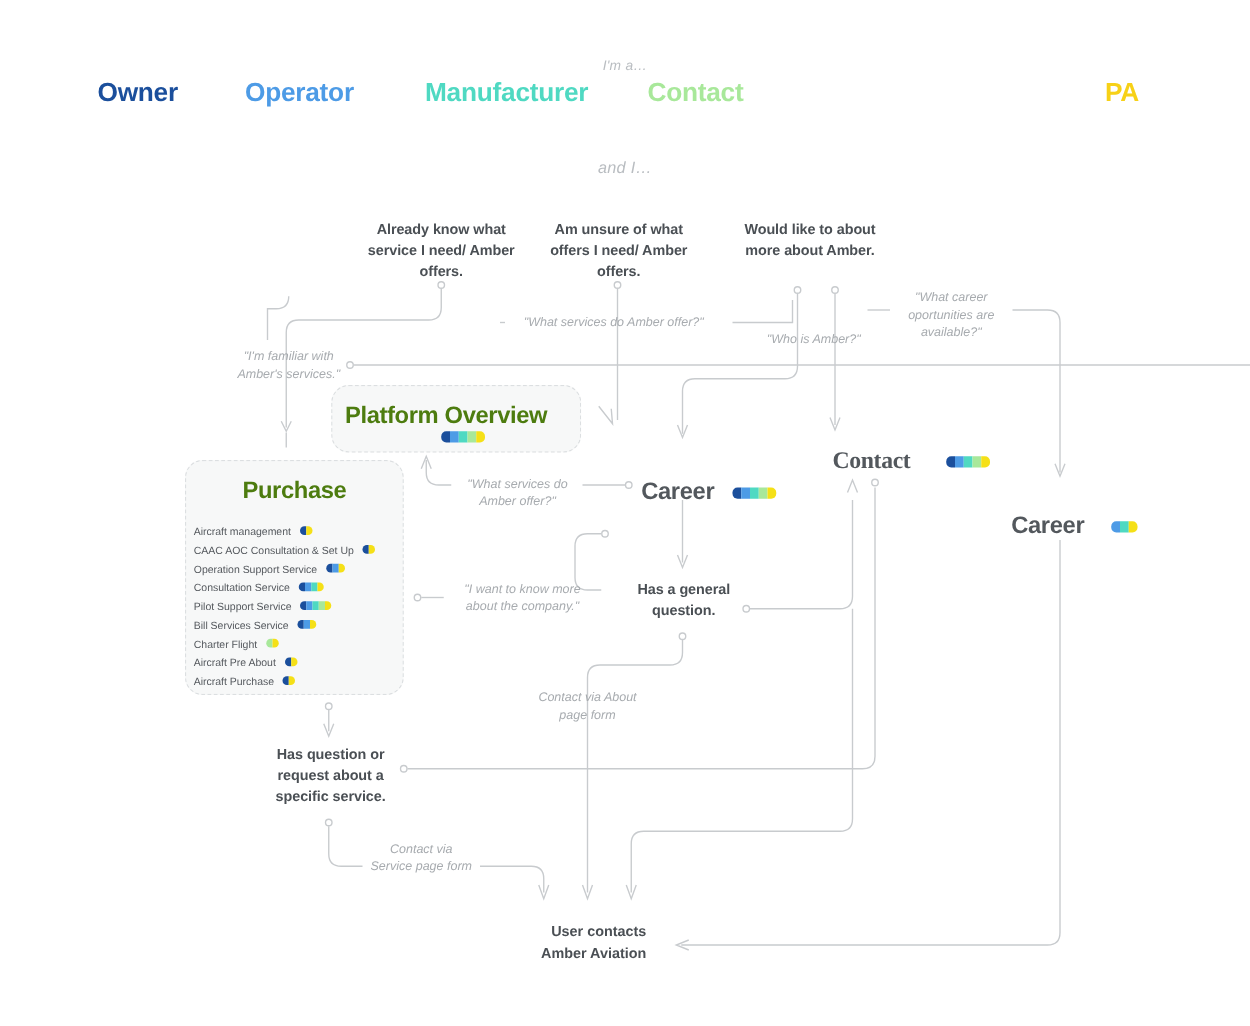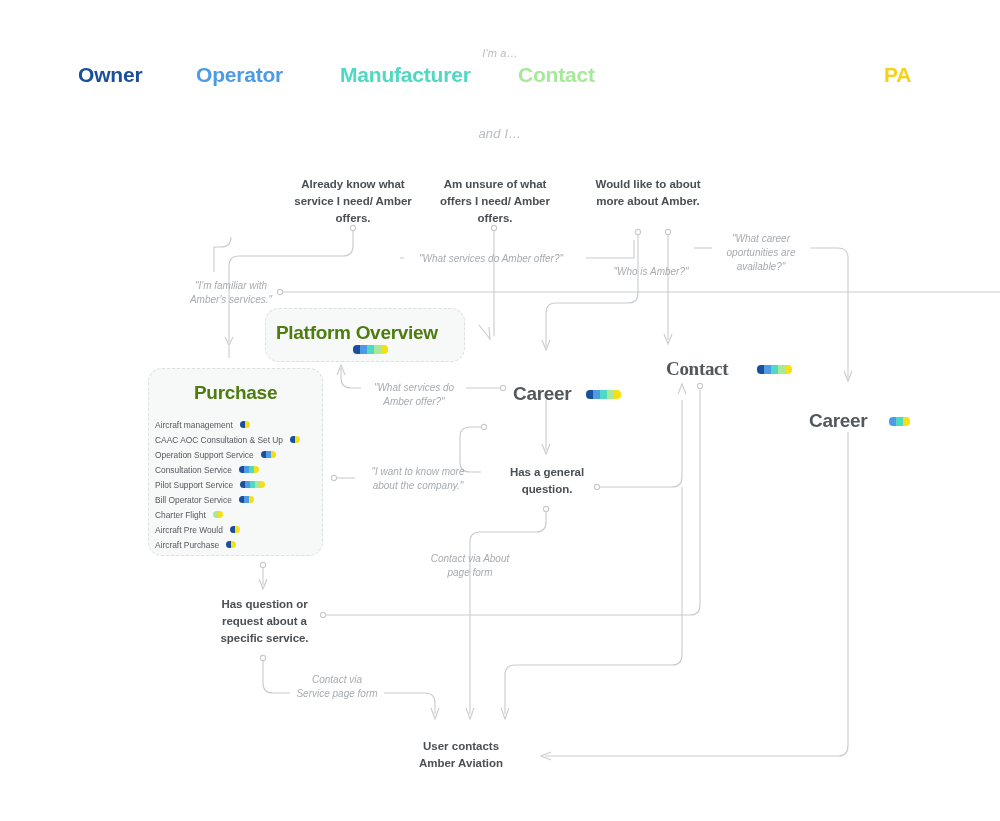--- a/index.html
+++ b/index.html
@@ -83,21 +83,21 @@
   .svc-list { position:absolute; left:155px; top:417px; }
   .svc-row { display:flex; align-items:center; height:15px; }
   .svc-label {
     font-size:8.4px; color:#55595e; white-space:nowrap; letter-spacing:0;
   }
   .svc-row .chips { position:static; margin-left:7px; }
   .svc-row .chip { width:5px; height:7px; }
 
   
   .sink {
-    position:absolute; text-align:center;
+    position:absolute; text-align:right;
     font-size:11.5px; font-weight:bold; line-height:17px; color:#4a4f54;
   }
 </style>
 </head>
 <body>
 
 <div id="canvas">
 
   <svg class="wires" viewBox="0 0 1000 821">
     <g>
@@ -273,36 +273,36 @@
         <span class="svc-label">Pilot Support Service</span>
         <div class="chips">
           <span class="chip" style="background: rgb(27, 79, 156);"></span>
           <span class="chip" style="background: rgb(77, 155, 230);"></span>
           <span class="chip" style="background: rgb(79, 217, 194);"></span>
           <span class="chip" style="background: rgb(168, 232, 154);"></span>
           <span class="chip" style="background: rgb(245, 224, 23);"></span>
         </div>
       </div>
       <div class="svc-row">
-        <span class="svc-label">Bill Operator Service</span>
+        <span class="svc-label">Bill Services Service</span>
         <div class="chips">
           <span class="chip" style="background: rgb(27, 79, 156);"></span>
           <span class="chip" style="background: rgb(77, 155, 230);"></span>
           <span class="chip" style="background: rgb(245, 224, 23);"></span>
         </div>
       </div>
       <div class="svc-row">
         <span class="svc-label">Charter Flight</span>
         <div class="chips">
           <span class="chip" style="background: rgb(168, 232, 154);"></span>
           <span class="chip" style="background: rgb(245, 224, 23);"></span>
         </div>
       </div>
       <div class="svc-row">
-        <span class="svc-label">Aircraft Pre Would</span>
+        <span class="svc-label">Aircraft Pre About</span>
         <div class="chips">
           <span class="chip" style="background: rgb(27, 79, 156);"></span>
           <span class="chip" style="background: rgb(245, 224, 23);"></span>
         </div>
       </div>
       <div class="svc-row">
         <span class="svc-label">Aircraft Purchase</span>
         <div class="chips">
           <span class="chip" style="background: rgb(27, 79, 156);"></span>
           <span class="chip" style="background: rgb(245, 224, 23);"></span>

